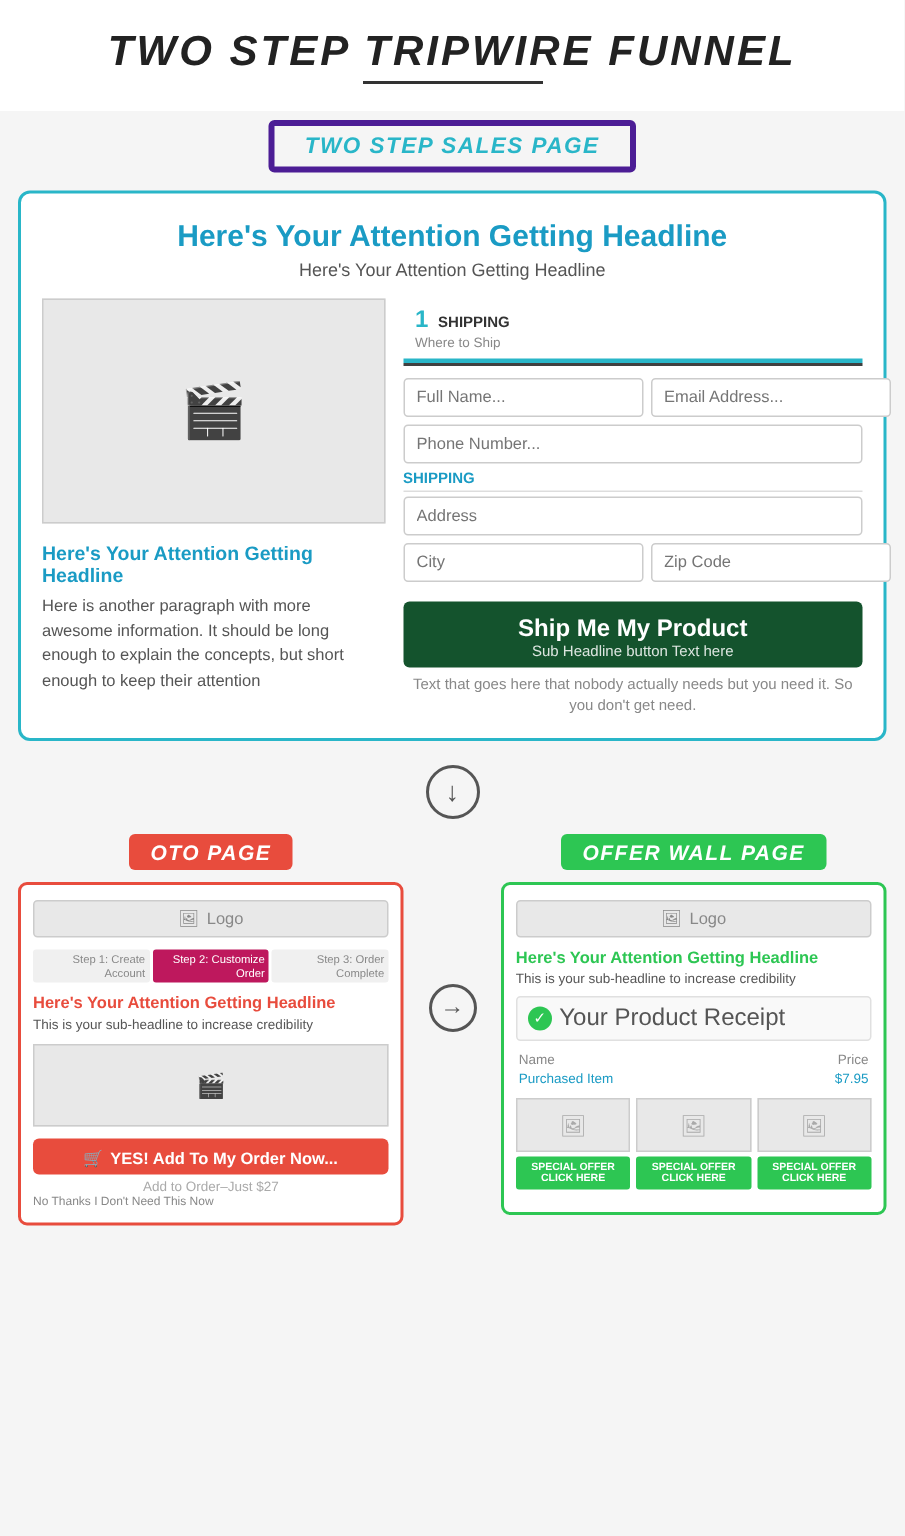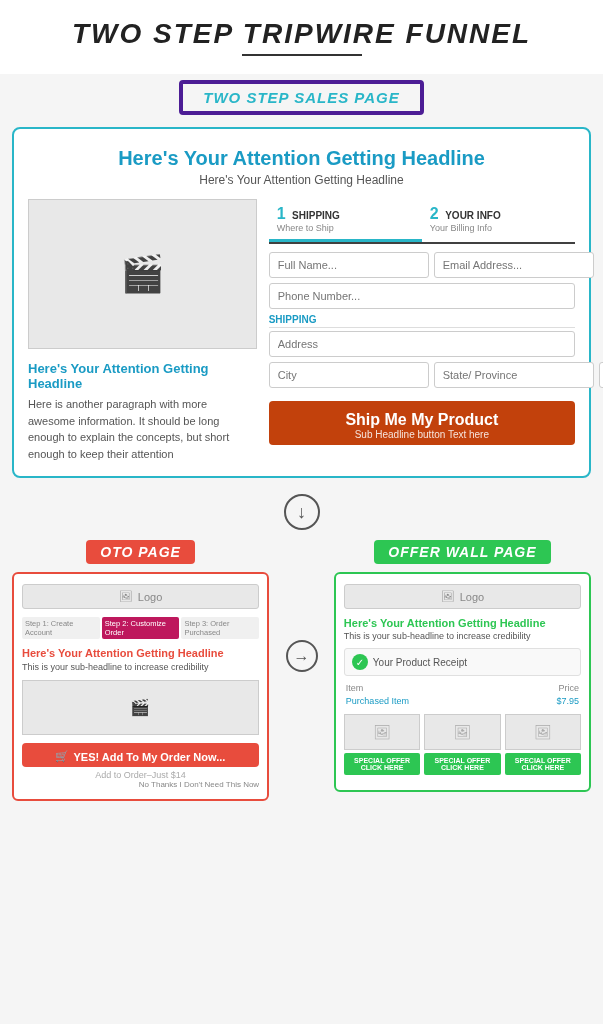--- a/index.html
+++ b/index.html
@@ -167,21 +167,21 @@
       font-weight: 900;
       color: #1a9bc4;
       margin: 5px 0 3px;
       text-transform: uppercase;
       border-bottom: 1px solid #ddd;
       padding-bottom: 2px;
     }
 
     
     .ship-btn {
-      background: #c2410c;
+      background: #14532d;
       color: #fff;
       border: none;
       border-radius: 4px;
       width: 100%;
       padding: 10px 5px 5px;
       cursor: pointer;
       text-align: center;
       margin: 8px 0 5px;
     }
     .ship-btn-main {
@@ -266,21 +266,21 @@
     }
     .oto-steps-row {
       display: flex;
       gap: 2px;
       margin-bottom: 8px;
       font-size: 8px;
     }
     .oto-step-item {
       flex: 1;
       padding: 2px 3px;
-      text-align: left;
+      text-align: right;
       color: #888;
       background: #f0f0f0;
       border-radius: 2px;
       font-size: 7.5px;
     }
     .oto-step-item.active {
       background: #be185d;
       color: #fff;
     }
     .oto-headline {
@@ -323,21 +323,21 @@
       gap: 4px;
     }
     .oto-add-sub {
       font-size: 9px;
       color: #aaa;
       text-align: center;
     }
     .oto-no {
       font-size: 8px;
       color: #888;
-      text-align: right;
+      text-align: left;
     }
 
     
     .arrow-right-col {
       display: flex;
       align-items: center;
       justify-content: center;
       width: 8%;
       padding-top: 100px;
     }
@@ -418,21 +418,21 @@
       background: #2dc653;
       border-radius: 50%;
       display: flex;
       align-items: center;
       justify-content: center;
       color: #fff;
       font-size: 10px;
       flex-shrink: 0;
     }
     .receipt-text {
-      font-size: 10px;
+      font-size: 16px;
       color: #555;
     }
     .item-price-row {
       display: flex;
       justify-content: space-between;
       font-size: 9px;
       color: #888;
       margin-bottom: 3px;
       padding: 0 2px;
     }
@@ -507,51 +507,46 @@
     </div>
 
     <div class="right-col">
       
       <div class="form-steps">
         <div class="form-step active">
           <span class="step-num">1</span>
           <span class="step-label">SHIPPING</span>
           <span class="step-sublabel">Where to Ship</span>
         </div>
-        <div class="form-step">
-          <span class="step-num">2</span>
-          <span class="step-label">Your Info</span>
-          <span class="step-sublabel">Your Billing Info</span>
-        </div>
       </div>
 
       
       <div class="form-row">
         <input class="form-input" type="text" placeholder="Full Name..." style="">
         <input class="form-input" type="text" placeholder="Email Address..." style="">
       </div>
       <div class="form-row">
         <input class="form-input" type="text" style="width: 48%;" placeholder="Phone Number...">
       </div>
 
       <div class="form-section-label">SHIPPING</div>
 
       <div class="form-row">
         <input class="form-input" type="text" style="width: 100%;" placeholder="Address">
       </div>
       <div class="form-row">
         <input class="form-input" type="text" placeholder="City" style="">
-        <input class="form-input" type="text" placeholder="State/ Province" style="">
         <input class="form-input" type="text" placeholder="Zip Code" style="">
       </div>
 
       <button class="ship-btn">
         <span class="ship-btn-main">Ship Me My Product</span>
         <span class="ship-btn-sub">Sub Headline button Text here</span>
       </button>
+      <div class="ship-note">Text that goes here that nobody actually needs but you need it. So you don't get need.</div>
     </div>
   </div>
 </div>
 
 <div class="arrow-row">
   <span class="arrow-circle">↓</span>
 </div>
 
 <div class="bottom-row">
 
@@ -560,34 +555,34 @@
       <span class="oto-badge">OTO PAGE</span>
     </div>
     <div class="oto-box">
       <div class="oto-logo">
         <span>🖼</span>
         <span>Logo</span>
       </div>
       <div class="oto-steps-row">
         <div class="oto-step-item">Step 1: Create Account</div>
         <div class="oto-step-item active">Step 2: Customize Order</div>
-        <div class="oto-step-item">Step 3: Order Purchased</div>
+        <div class="oto-step-item">Step 3: Order Complete</div>
       </div>
       <div class="oto-headline">Here's Your Attention Getting Headline</div>
       <div class="oto-sub">This is your sub-headline to increase credibility</div>
       <div class="oto-video">
         <span class="film-small">🎬</span>
       </div>
       <button class="oto-yes-btn">
         <div class="oto-yes-main">
           <span>🛒</span>
           <span>YES! Add To My Order Now...</span>
         </div>
       </button>
-      <div class="oto-add-sub">Add to Order–Just $14</div>
+      <div class="oto-add-sub">Add to Order–Just $27</div>
       <div class="oto-no">No Thanks I Don't Need This Now</div>
     </div>
   </div>
 
   <div class="arrow-right-col">
     <span class="arrow-circle-right">→</span>
   </div>
 
   <div class="offer-section">
     <div class="offer-label">
@@ -600,21 +595,21 @@
       </div>
       <div class="offer-headline">Here's Your Attention Getting Headline</div>
       <div class="offer-sub">This is your sub-headline to increase credibility</div>
 
       <div class="receipt-row">
         <div class="check-circle">✓</div>
         <span class="receipt-text">Your Product Receipt</span>
       </div>
 
       <div class="item-price-row">
-        <span>Item</span>
+        <span>Name</span>
         <span>Price</span>
       </div>
       <div class="item-price-data">
         <span>Purchased Item</span>
         <span>$7.95</span>
       </div>
 
       <div class="offer-images-row">
         <div class="offer-img-col">
           <div class="offer-img-box">

